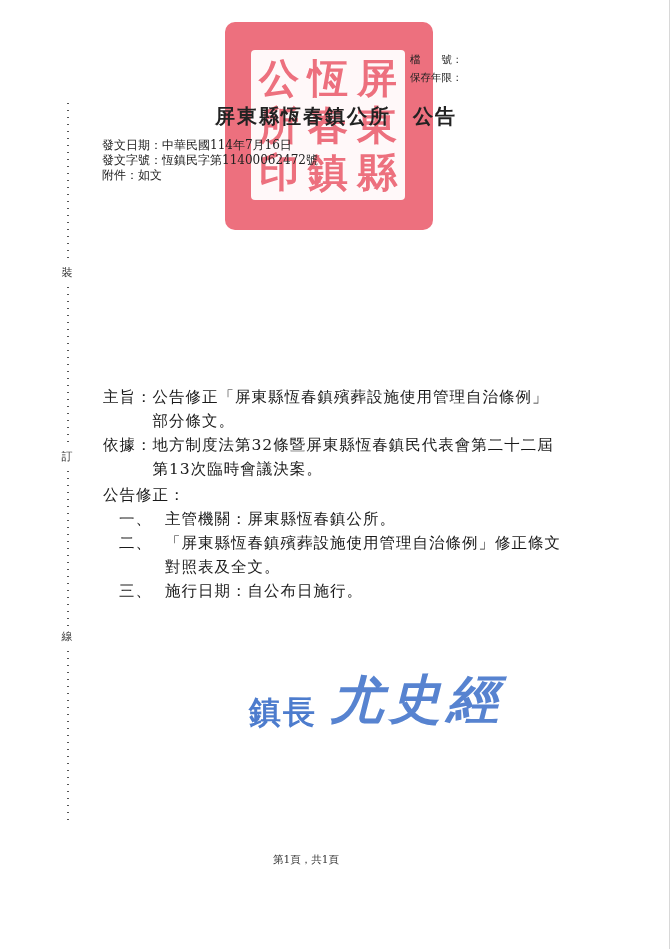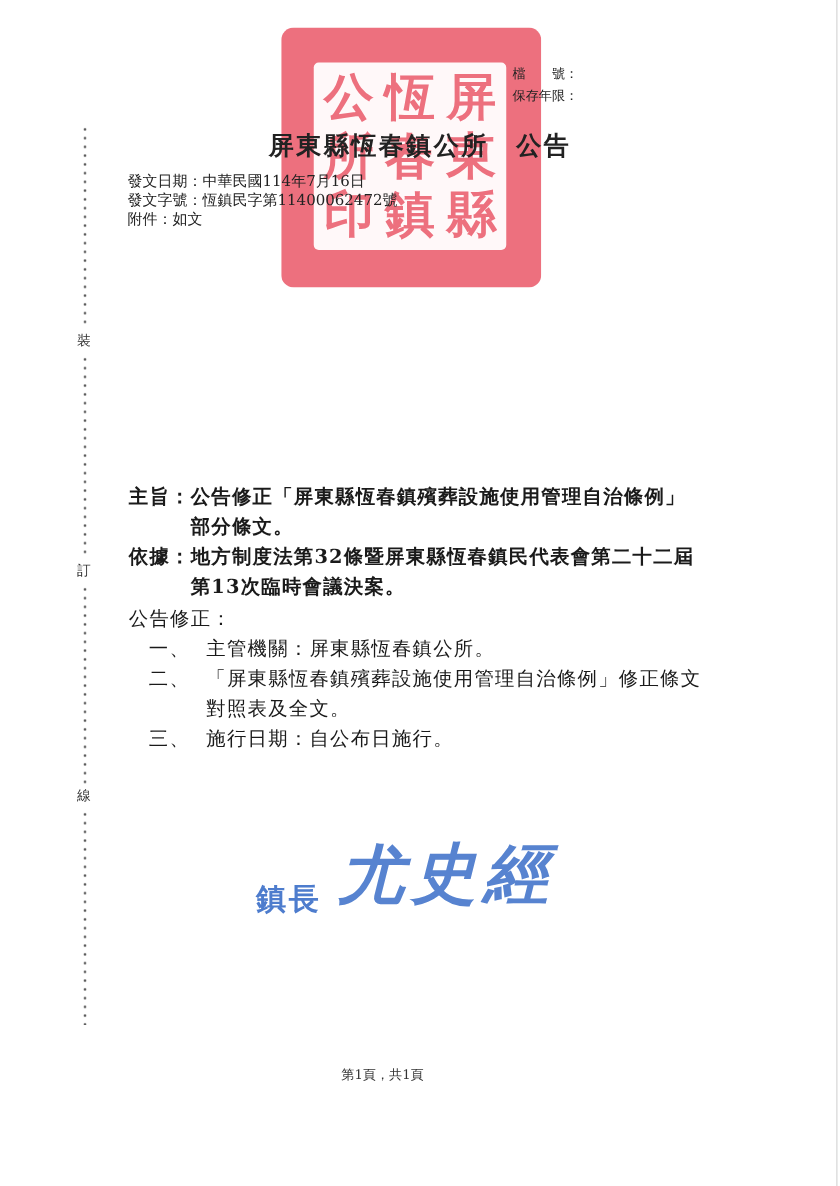--- a/index.html
+++ b/index.html
@@ -54,35 +54,35 @@
 
   .doc-title {
     position: absolute; left: 0; width: 672px; top: 103px; text-align: center;
     font-size: 20px; letter-spacing: 2px; color: #222; padding-left: 0; font-weight: bold;
   }
   .doc-title span.gap { display: inline-block; width: 22px; }
 
   .meta { position: absolute; left: 102px; top: 138px; font-size: 12px; line-height: 15px; color: #222; }
 
   .body { position: absolute; left: 103px; top: 385px; font-size: 15.5px; line-height: 24px; color: #1a1a1a; letter-spacing: 1px; }
-  .para { display: flex; font-weight: bold; }
+  .para { display: flex; }
   .para .head { white-space: nowrap; }
   .para .content { }
   .para .content .l2 { display: block; }
   .indent-1 { padding-left: 16px; }
   .sub { display: flex; }
   .sub .num { white-space: nowrap; width: 46px; }
   .section-title { margin-top: 2px; }
 
   .signature {
     position: absolute; left: 205px; top: 665px;
     font-family: "DejaVu Serif", serif; font-weight: bold; color: #3a6ec8;
     display: flex; align-items: flex-end;
   }
-  .sig-title { font-size: 24px; letter-spacing: 2px; margin-right: 14px; opacity: 0.9; }
+  .sig-title { font-size: 32px; letter-spacing: 2px; margin-right: 14px; opacity: 0.9; margin-left: 44px; }
   .sig-name { font-size: 52px; letter-spacing: 6px; opacity: 0.85; font-style: italic; }
 
   .page-no { position: absolute; left: 0; width: 612px; top: 853px; text-align: center; font-size: 10.5px; color: #333; }
 </style>
 </head>
 <body>
 
 <div class="page-edge"></div>
 
 <div class="binding-line">

